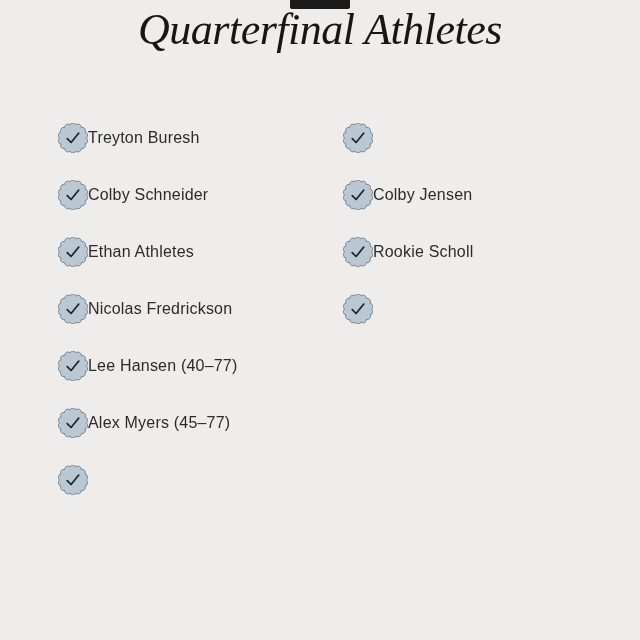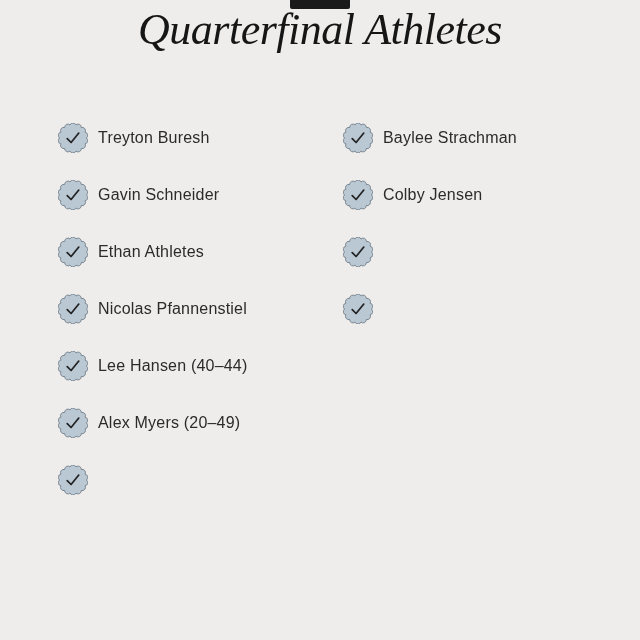--- a/index.html
+++ b/index.html
@@ -51,21 +51,20 @@
     display: flex;
     flex-direction: column;
     gap: 27px;
   }
 
   .col-left { width: 285px; }
 
   .row {
     display: flex;
     align-items: center;
-    gap: 10px;
     height: 30px;
   }
 
   .badge {
     width: 30px;
     height: 30px;
     display: inline-flex;
     flex: 0 0 30px;
   }
 
@@ -139,21 +138,21 @@
           A 3 3 0 0 1 2.74 8.58
           A 3 3 0 0 1 6.21 4.23
           A 3 3 0 0 1 11.22 1.81
           A 3 3 0 0 1 16.78 1.81
           A 3 3 0 0 1 21.79 4.23
           A 3 3 0 0 1 25.26 8.58
           A 3 3 0 0 1 26.5 14 Z"></path>
         <path class="badge-check" d="M 8.6 14.6 L 12.2 18.2 L 19.4 9.4"></path>
       </svg>
     </span>
-    <span class="name">Gavin Schneider</span>
+    <span class="name">Colby Schneider</span>
   </div>
 
 
   <div class="row">
     <span class="badge">
       <svg viewBox="0 0 28 28" aria-hidden="true">
         <path class="badge-seal" d="M 26.5 14
           A 3 3 0 0 1 25.26 19.42
           A 3 3 0 0 1 21.79 23.77
           A 3 3 0 0 1 16.78 26.19
@@ -189,69 +188,69 @@
           A 3 3 0 0 1 2.74 8.58
           A 3 3 0 0 1 6.21 4.23
           A 3 3 0 0 1 11.22 1.81
           A 3 3 0 0 1 16.78 1.81
           A 3 3 0 0 1 21.79 4.23
           A 3 3 0 0 1 25.26 8.58
           A 3 3 0 0 1 26.5 14 Z"></path>
         <path class="badge-check" d="M 8.6 14.6 L 12.2 18.2 L 19.4 9.4"></path>
       </svg>
     </span>
-    <span class="name">Nicolas Pfannenstiel</span>
-  </div>
-
-  <div class="row">
-    <span class="badge">
-      <svg viewBox="0 0 28 28" aria-hidden="true">
-        <path class="badge-seal" d="M 26.5 14
-          A 3 3 0 0 1 25.26 19.42
-          A 3 3 0 0 1 21.79 23.77
-          A 3 3 0 0 1 16.78 26.19
-          A 3 3 0 0 1 11.22 26.19
-          A 3 3 0 0 1 6.21 23.77
-          A 3 3 0 0 1 2.74 19.42
-          A 3 3 0 0 1 1.5 14
-          A 3 3 0 0 1 2.74 8.58
-          A 3 3 0 0 1 6.21 4.23
-          A 3 3 0 0 1 11.22 1.81
-          A 3 3 0 0 1 16.78 1.81
-          A 3 3 0 0 1 21.79 4.23
-          A 3 3 0 0 1 25.26 8.58
-          A 3 3 0 0 1 26.5 14 Z"></path>
-        <path class="badge-check" d="M 8.6 14.6 L 12.2 18.2 L 19.4 9.4"></path>
-      </svg>
-    </span>
-    <span class="name">Lee Hansen (40–44)</span>
-  </div>
-
-  <div class="row">
-    <span class="badge">
-      <svg viewBox="0 0 28 28" aria-hidden="true">
-        <path class="badge-seal" d="M 26.5 14
-          A 3 3 0 0 1 25.26 19.42
-          A 3 3 0 0 1 21.79 23.77
-          A 3 3 0 0 1 16.78 26.19
-          A 3 3 0 0 1 11.22 26.19
-          A 3 3 0 0 1 6.21 23.77
-          A 3 3 0 0 1 2.74 19.42
-          A 3 3 0 0 1 1.5 14
-          A 3 3 0 0 1 2.74 8.58
-          A 3 3 0 0 1 6.21 4.23
-          A 3 3 0 0 1 11.22 1.81
-          A 3 3 0 0 1 16.78 1.81
-          A 3 3 0 0 1 21.79 4.23
-          A 3 3 0 0 1 25.26 8.58
-          A 3 3 0 0 1 26.5 14 Z"></path>
-        <path class="badge-check" d="M 8.6 14.6 L 12.2 18.2 L 19.4 9.4"></path>
-      </svg>
-    </span>
-    <span class="name">Alex Myers (20–49)</span>
+    <span class="name">Nicolas Fredrickson</span>
+  </div>
+
+  <div class="row">
+    <span class="badge">
+      <svg viewBox="0 0 28 28" aria-hidden="true">
+        <path class="badge-seal" d="M 26.5 14
+          A 3 3 0 0 1 25.26 19.42
+          A 3 3 0 0 1 21.79 23.77
+          A 3 3 0 0 1 16.78 26.19
+          A 3 3 0 0 1 11.22 26.19
+          A 3 3 0 0 1 6.21 23.77
+          A 3 3 0 0 1 2.74 19.42
+          A 3 3 0 0 1 1.5 14
+          A 3 3 0 0 1 2.74 8.58
+          A 3 3 0 0 1 6.21 4.23
+          A 3 3 0 0 1 11.22 1.81
+          A 3 3 0 0 1 16.78 1.81
+          A 3 3 0 0 1 21.79 4.23
+          A 3 3 0 0 1 25.26 8.58
+          A 3 3 0 0 1 26.5 14 Z"></path>
+        <path class="badge-check" d="M 8.6 14.6 L 12.2 18.2 L 19.4 9.4"></path>
+      </svg>
+    </span>
+    <span class="name">Lee Hansen (40–77)</span>
+  </div>
+
+  <div class="row">
+    <span class="badge">
+      <svg viewBox="0 0 28 28" aria-hidden="true">
+        <path class="badge-seal" d="M 26.5 14
+          A 3 3 0 0 1 25.26 19.42
+          A 3 3 0 0 1 21.79 23.77
+          A 3 3 0 0 1 16.78 26.19
+          A 3 3 0 0 1 11.22 26.19
+          A 3 3 0 0 1 6.21 23.77
+          A 3 3 0 0 1 2.74 19.42
+          A 3 3 0 0 1 1.5 14
+          A 3 3 0 0 1 2.74 8.58
+          A 3 3 0 0 1 6.21 4.23
+          A 3 3 0 0 1 11.22 1.81
+          A 3 3 0 0 1 16.78 1.81
+          A 3 3 0 0 1 21.79 4.23
+          A 3 3 0 0 1 25.26 8.58
+          A 3 3 0 0 1 26.5 14 Z"></path>
+        <path class="badge-check" d="M 8.6 14.6 L 12.2 18.2 L 19.4 9.4"></path>
+      </svg>
+    </span>
+    <span class="name">Alex Myers (45–77)</span>
   </div>
 
   <div class="row">
     <span class="badge">
       <svg viewBox="0 0 28 28" aria-hidden="true">
         <path class="badge-seal" d="M 26.5 14
           A 3 3 0 0 1 25.26 19.42
           A 3 3 0 0 1 21.79 23.77
           A 3 3 0 0 1 16.78 26.19
           A 3 3 0 0 1 11.22 26.19
@@ -285,21 +284,20 @@
           A 3 3 0 0 1 2.74 8.58
           A 3 3 0 0 1 6.21 4.23
           A 3 3 0 0 1 11.22 1.81
           A 3 3 0 0 1 16.78 1.81
           A 3 3 0 0 1 21.79 4.23
           A 3 3 0 0 1 25.26 8.58
           A 3 3 0 0 1 26.5 14 Z"></path>
         <path class="badge-check" d="M 8.6 14.6 L 12.2 18.2 L 19.4 9.4"></path>
       </svg>
     </span>
-    <span class="name">Baylee Strachman</span>
   </div>
 
   <div class="row">
     <span class="badge">
       <svg viewBox="0 0 28 28" aria-hidden="true">
         <path class="badge-seal" d="M 26.5 14
           A 3 3 0 0 1 25.26 19.42
           A 3 3 0 0 1 21.79 23.77
           A 3 3 0 0 1 16.78 26.19
           A 3 3 0 0 1 11.22 26.19
@@ -333,20 +331,21 @@
           A 3 3 0 0 1 2.74 8.58
           A 3 3 0 0 1 6.21 4.23
           A 3 3 0 0 1 11.22 1.81
           A 3 3 0 0 1 16.78 1.81
           A 3 3 0 0 1 21.79 4.23
           A 3 3 0 0 1 25.26 8.58
           A 3 3 0 0 1 26.5 14 Z"></path>
         <path class="badge-check" d="M 8.6 14.6 L 12.2 18.2 L 19.4 9.4"></path>
       </svg>
     </span>
+    <span class="name">Rookie Scholl</span>
   </div>
 
   <div class="row">
     <span class="badge">
       <svg viewBox="0 0 28 28" aria-hidden="true">
         <path class="badge-seal" d="M 26.5 14
           A 3 3 0 0 1 25.26 19.42
           A 3 3 0 0 1 21.79 23.77
           A 3 3 0 0 1 16.78 26.19
           A 3 3 0 0 1 11.22 26.19

